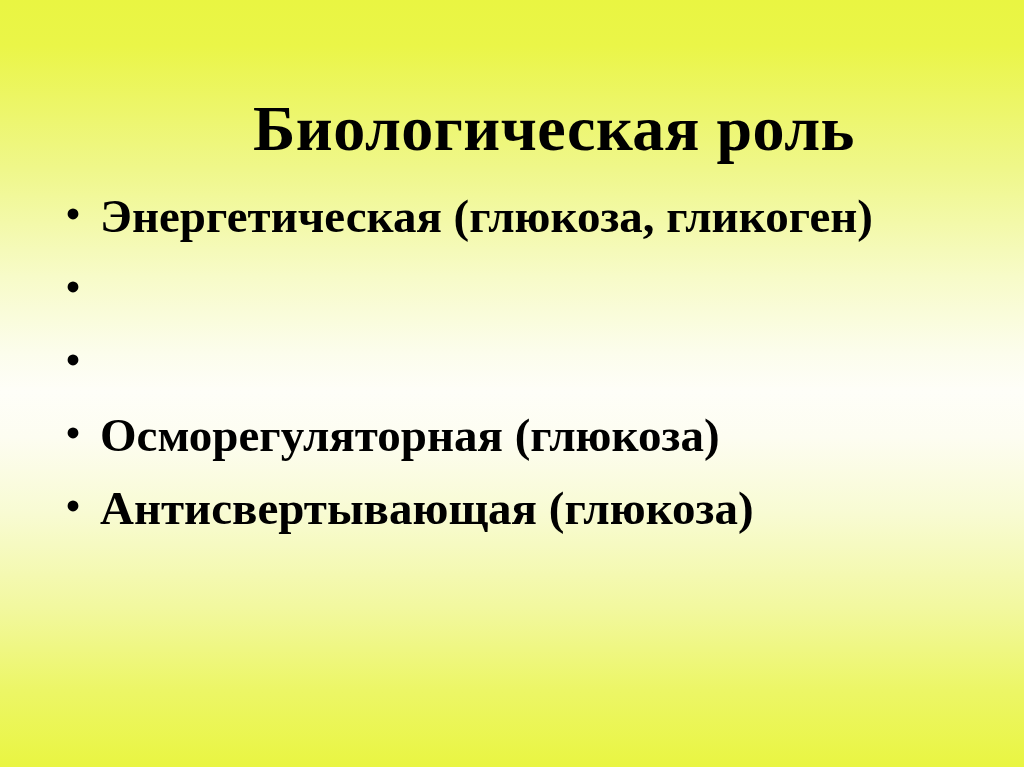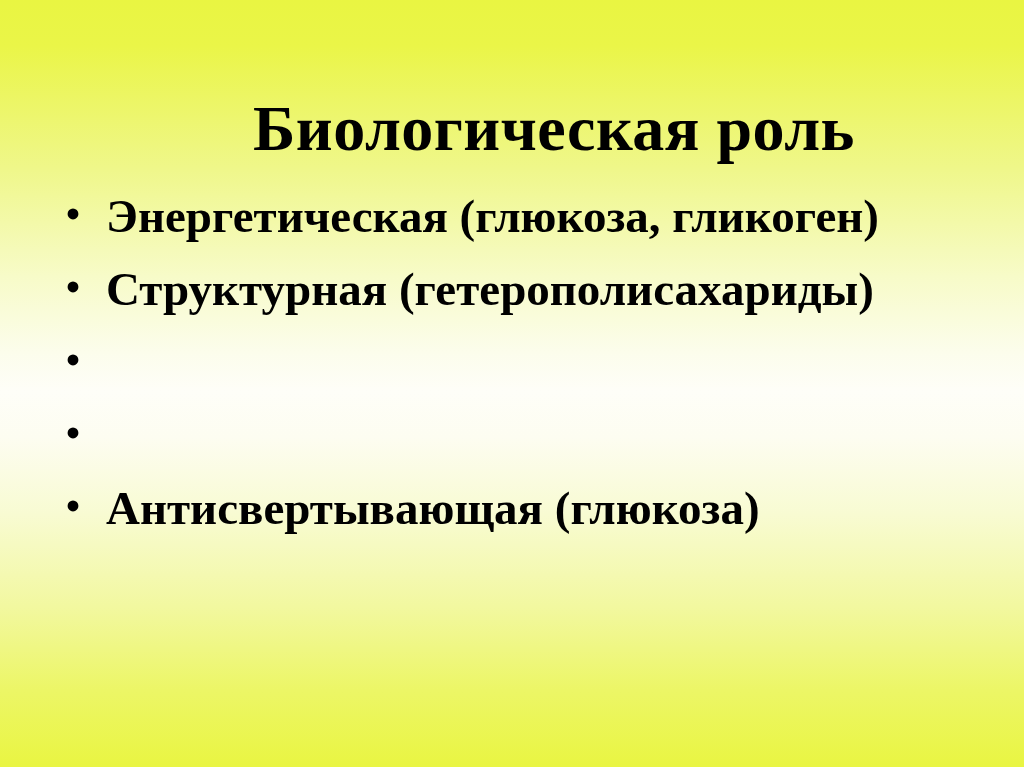--- a/index.html
+++ b/index.html
@@ -86,50 +86,49 @@
     line-height: 58px;
     font-size: 40px;
     text-align: center;
     color: #000000;
     user-select: none;
   }
 
   .bullet-text {
     display: inline-block;
     vertical-align: top;
-    margin-left: 6px;
   }
 </style>
 </head>
 <body>
 
 <div class="slide">
 
   <div class="title-block">
     <h1 class="slide-title">Биологическая роль</h1>
   </div>
 
   <ul class="bullet-list">
 
     <li class="bullet-item">
       <span class="bullet-marker">•</span>
       <span class="bullet-text">Энергетическая (глюкоза, гликоген)</span>
     </li>
 
     <li class="bullet-item">
       <span class="bullet-marker">•</span>
-      <span class="bullet-text">Структурная (гетерополисахариды)</span>
     </li>
 
     <li class="bullet-item">
       <span class="bullet-marker">•</span>
     </li>
 
     <li class="bullet-item">
       <span class="bullet-marker">•</span>
+      <span class="bullet-text">Осморегуляторная (глюкоза)</span>
     </li>
 
     <li class="bullet-item">
       <span class="bullet-marker">•</span>
       <span class="bullet-text">Антисвертывающая (глюкоза)</span>
     </li>
 
   </ul>
 
 </div>

